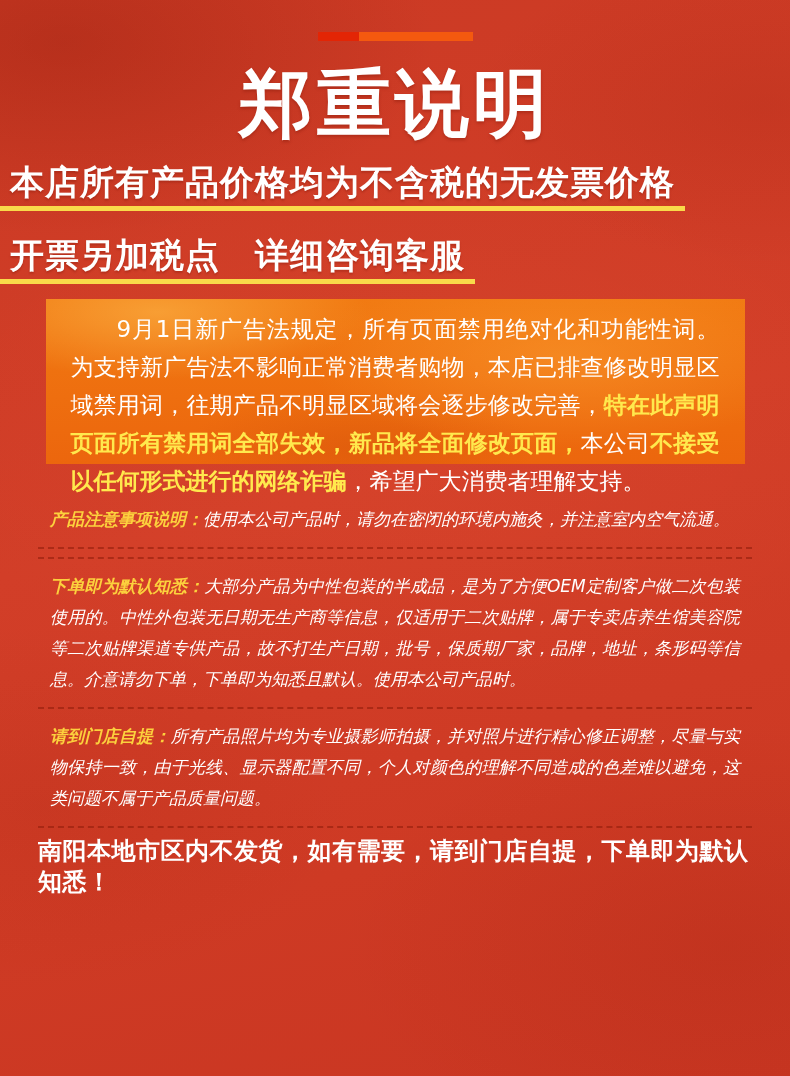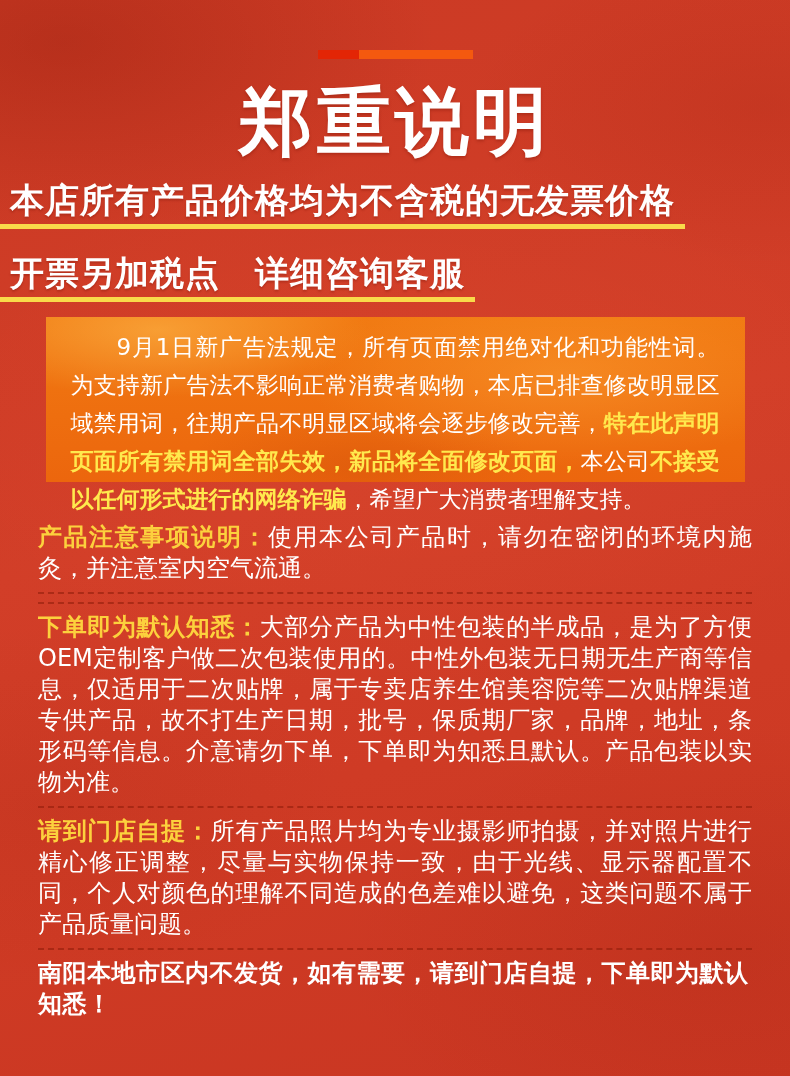--- a/index.html
+++ b/index.html
@@ -2,21 +2,21 @@
 <html><head>
 <meta charset="utf-8">
 <style>
   html,body { margin:0; padding:0; background:#222; }
   .page {
     position:relative;
     width:790px; height:1076px;
     margin:0 auto;
     overflow:hidden;
     box-sizing:border-box;
-    padding-top:50px;
+    padding-top:32px;
     background:
       radial-gradient(ellipse 620px 320px at 8% 4%, rgba(130,20,6,0.28), transparent 60%),
       radial-gradient(ellipse 500px 260px at 97% 10%, rgba(150,28,10,0.16), transparent 60%),
       radial-gradient(ellipse 760px 420px at 52% 40%, rgba(255,115,70,0.10), transparent 65%),
       radial-gradient(ellipse 640px 380px at 92% 88%, rgba(140,26,8,0.14), transparent 60%),
       radial-gradient(ellipse 520px 300px at 5% 75%, rgba(150,30,10,0.12), transparent 60%),
       linear-gradient(165deg, #cb3a24 0%, #d23e28 45%, #ce3a24 75%, #c93622 100%);
     font-family:"DejaVu Sans","Liberation Sans",sans-serif;
   }
 
@@ -66,25 +66,26 @@
     color:#ffffff;
     font-size:23px;
     line-height:38px;
     text-indent:2em;
     text-align:justify;
   }
   .hl { color:#ffe94d; font-weight:bold; }
 
   .body-section { margin-top:40px; padding:0 38px; }
   .para {
-    margin:0;
+    margin:12px;
     color:#ffffff;
-    font-size:24px;
+    font-size:17px;
     line-height:31px;
     text-align:justify;
+    font-style:italic;
   }
   .gold { color:#fcd13d; font-weight:bold; }
 
   .divider {
     height:0;
     border:none;
     border-top:2px dashed rgba(140,28,10,0.55);
     margin:8px 0;
   }
 
@@ -124,21 +125,21 @@
 
   <div class="body-section">
 
     <p class="para"><b class="gold">产品注意事项说明：</b><span>使用本公司产品时，请勿在密闭的环境内施灸，并注意室内空气流通。</span></p>
 
     <div class="divider"></div>
 
 
     <div class="divider"></div>
 
-    <p class="para"><b class="gold">下单即为默认知悉：</b><span>大部分产品为中性包装的半成品，是为了方便OEM定制客户做二次包装使用的。中性外包装无日期无生产商等信息，仅适用于二次贴牌，属于专卖店养生馆美容院等二次贴牌渠道专供产品，故不打生产日期，批号，保质期厂家，品牌，地址，条形码等信息。介意请勿下单，下单即为知悉且默认。产品包装以实物为准。</span></p>
+    <p class="para"><b class="gold">下单即为默认知悉：</b><span>大部分产品为中性包装的半成品，是为了方便OEM定制客户做二次包装使用的。中性外包装无日期无生产商等信息，仅适用于二次贴牌，属于专卖店养生馆美容院等二次贴牌渠道专供产品，故不打生产日期，批号，保质期厂家，品牌，地址，条形码等信息。介意请勿下单，下单即为知悉且默认。使用本公司产品时。</span></p>
 
     <div class="divider"></div>
 
     <p class="para"><b class="gold">请到门店自提：</b><span>所有产品照片均为专业摄影师拍摄，并对照片进行精心修正调整，尽量与实物保持一致，由于光线、显示器配置不同，个人对颜色的理解不同造成的色差难以避免，这类问题不属于产品质量问题。</span></p>
 
     <div class="divider"></div>
 
     <p class="footer-line">南阳本地市区内不发货，如有需要，请到门店自提，下单即为默认知悉！</p>
 
   </div>

